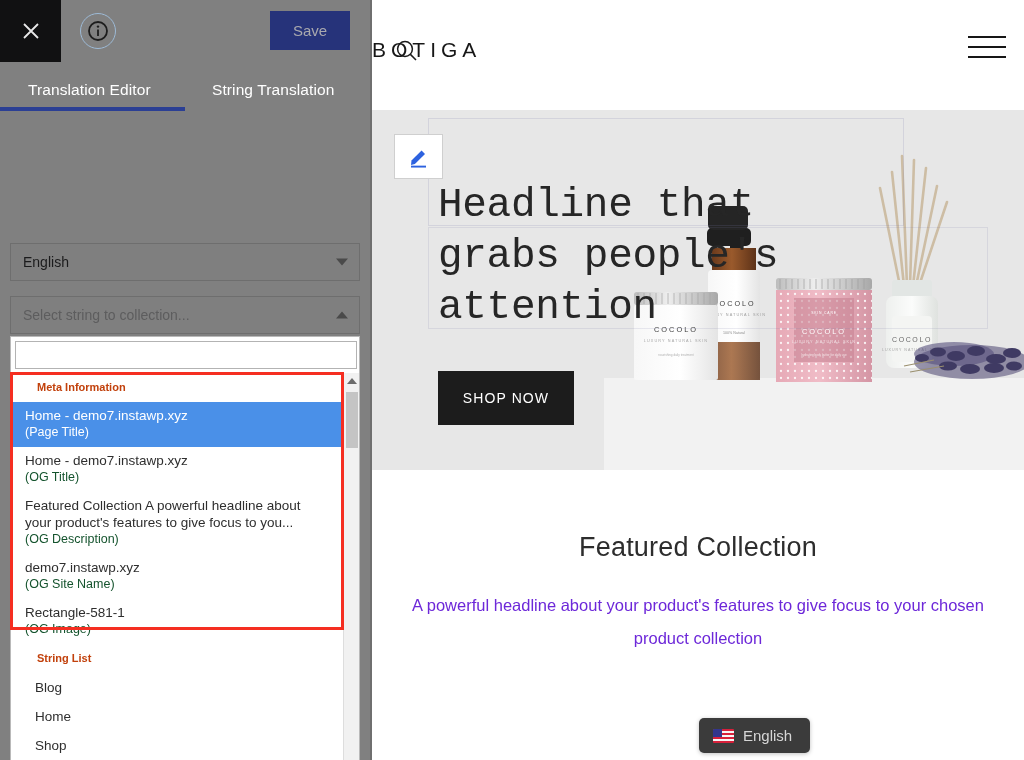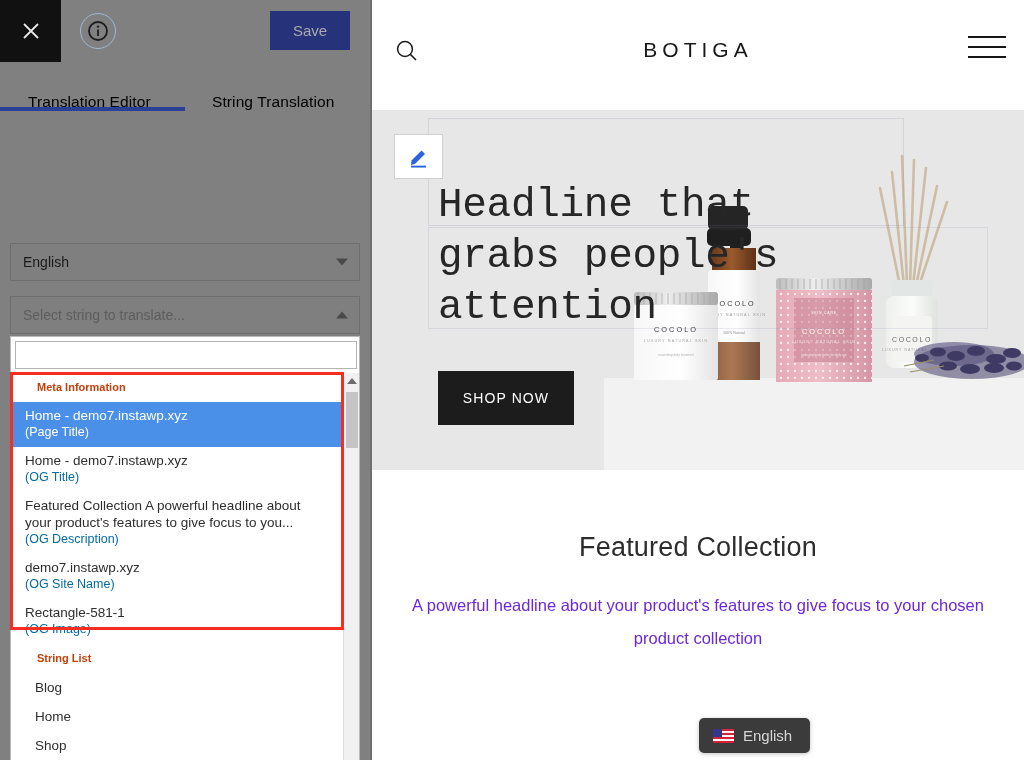--- a/index.html
+++ b/index.html
@@ -53,25 +53,25 @@
     border: none;
     font-family: "Liberation Sans", sans-serif;
   }
 
   .lp-tabs {
     position: relative;
     height: 49px; width: 100%;
     background: #808080;
   }
   .tab {
-    position: absolute; top: 16px;
+    position: absolute; top: 4px;
     height: 47px;
     display: flex; align-items: center;
     font-size: 15.5px;
-    color: #000000;
+    color: #ffffff;
     cursor: pointer;
     letter-spacing: .1px;
   }
   .tab-1 { left: 28px; }
   .tab-2 { left: 212px; }
   .tab-underline {
     position: absolute; left: 0; top: 45px;
     width: 185px; height: 4px;
     background: #2b3f94;
   }
@@ -131,21 +131,21 @@
     line-height: 17px;
     margin-left: 12px;
   }
   .dd-opt {
     padding: 5px 30px 6px 14px;
     font-size: 13.5px;
     color: #2e2e2e;
     line-height: 17px;
     cursor: pointer;
   }
-  .dd-opt .sub { display: block; font-size: 12.5px; color: #0369a1; }
+  .dd-opt .sub { display: block; font-size: 12.5px; color: #14532d; }
   .dd-opt.selected { background: #4a90e8; color: #ffffff; }
   .dd-opt.selected .sub { color: #ffffff; }
   .dd-opt.plain { padding: 6px 14px 6px 24px; }
 
   
   .red-box {
     position: absolute;
     left: 10px; top: 261px;
     width: 334px; height: 258px;
     border: 3px solid #f52e21;
@@ -186,21 +186,21 @@
 
   .site-header {
     position: relative;
     height: 110px; width: 100%;
     background: #ffffff;
     display: flex; align-items: center;
   }
   .site-search { position: absolute; left: 22px; top: 38px; cursor: pointer; }
   .site-logo {
     position: absolute; left: 0; right: 0; top: 38px;
-    text-align: center;
+    text-align: left;
     font-size: 21px; letter-spacing: 5px;
     color: #171717;
     font-family: "Liberation Sans", sans-serif;
   }
   .site-menu {
     position: absolute; right: 18px; top: 36px;
     width: 38px; cursor: pointer;
   }
   .site-menu span {
     display: block; height: 2px; background: #171717; margin-bottom: 8px;
@@ -327,21 +327,21 @@
     </div>
 
     <div class="lp-body">
 
       <div class="field-select field-lang">
         <span>English</span>
         <span class="caret caret-down"></span>
       </div>
 
       <div class="field-select field-string">
-        <span>Select string to translate...</span>
+        <span>Select string to collection...</span>
         <span class="caret caret-up"></span>
       </div>
 
       <div class="dropdown">
         <input class="dd-search" type="text" placeholder="" value="" style="">
         <div class="dd-list" id="dd-list">
             <div class="dd-group-label">Meta Information</div>
             <div class="dd-opt selected"><span>Home - demo7.instawp.xyz</span><span class="sub">(Page Title)</span></div>
             <div class="dd-opt"><span>Home - demo7.instawp.xyz</span><span class="sub">(OG Title)</span></div>
             <div class="dd-opt"><span>Featured Collection A powerful headline about your product's features to give focus to you...</span><span class="sub">(OG Description)</span></div>

